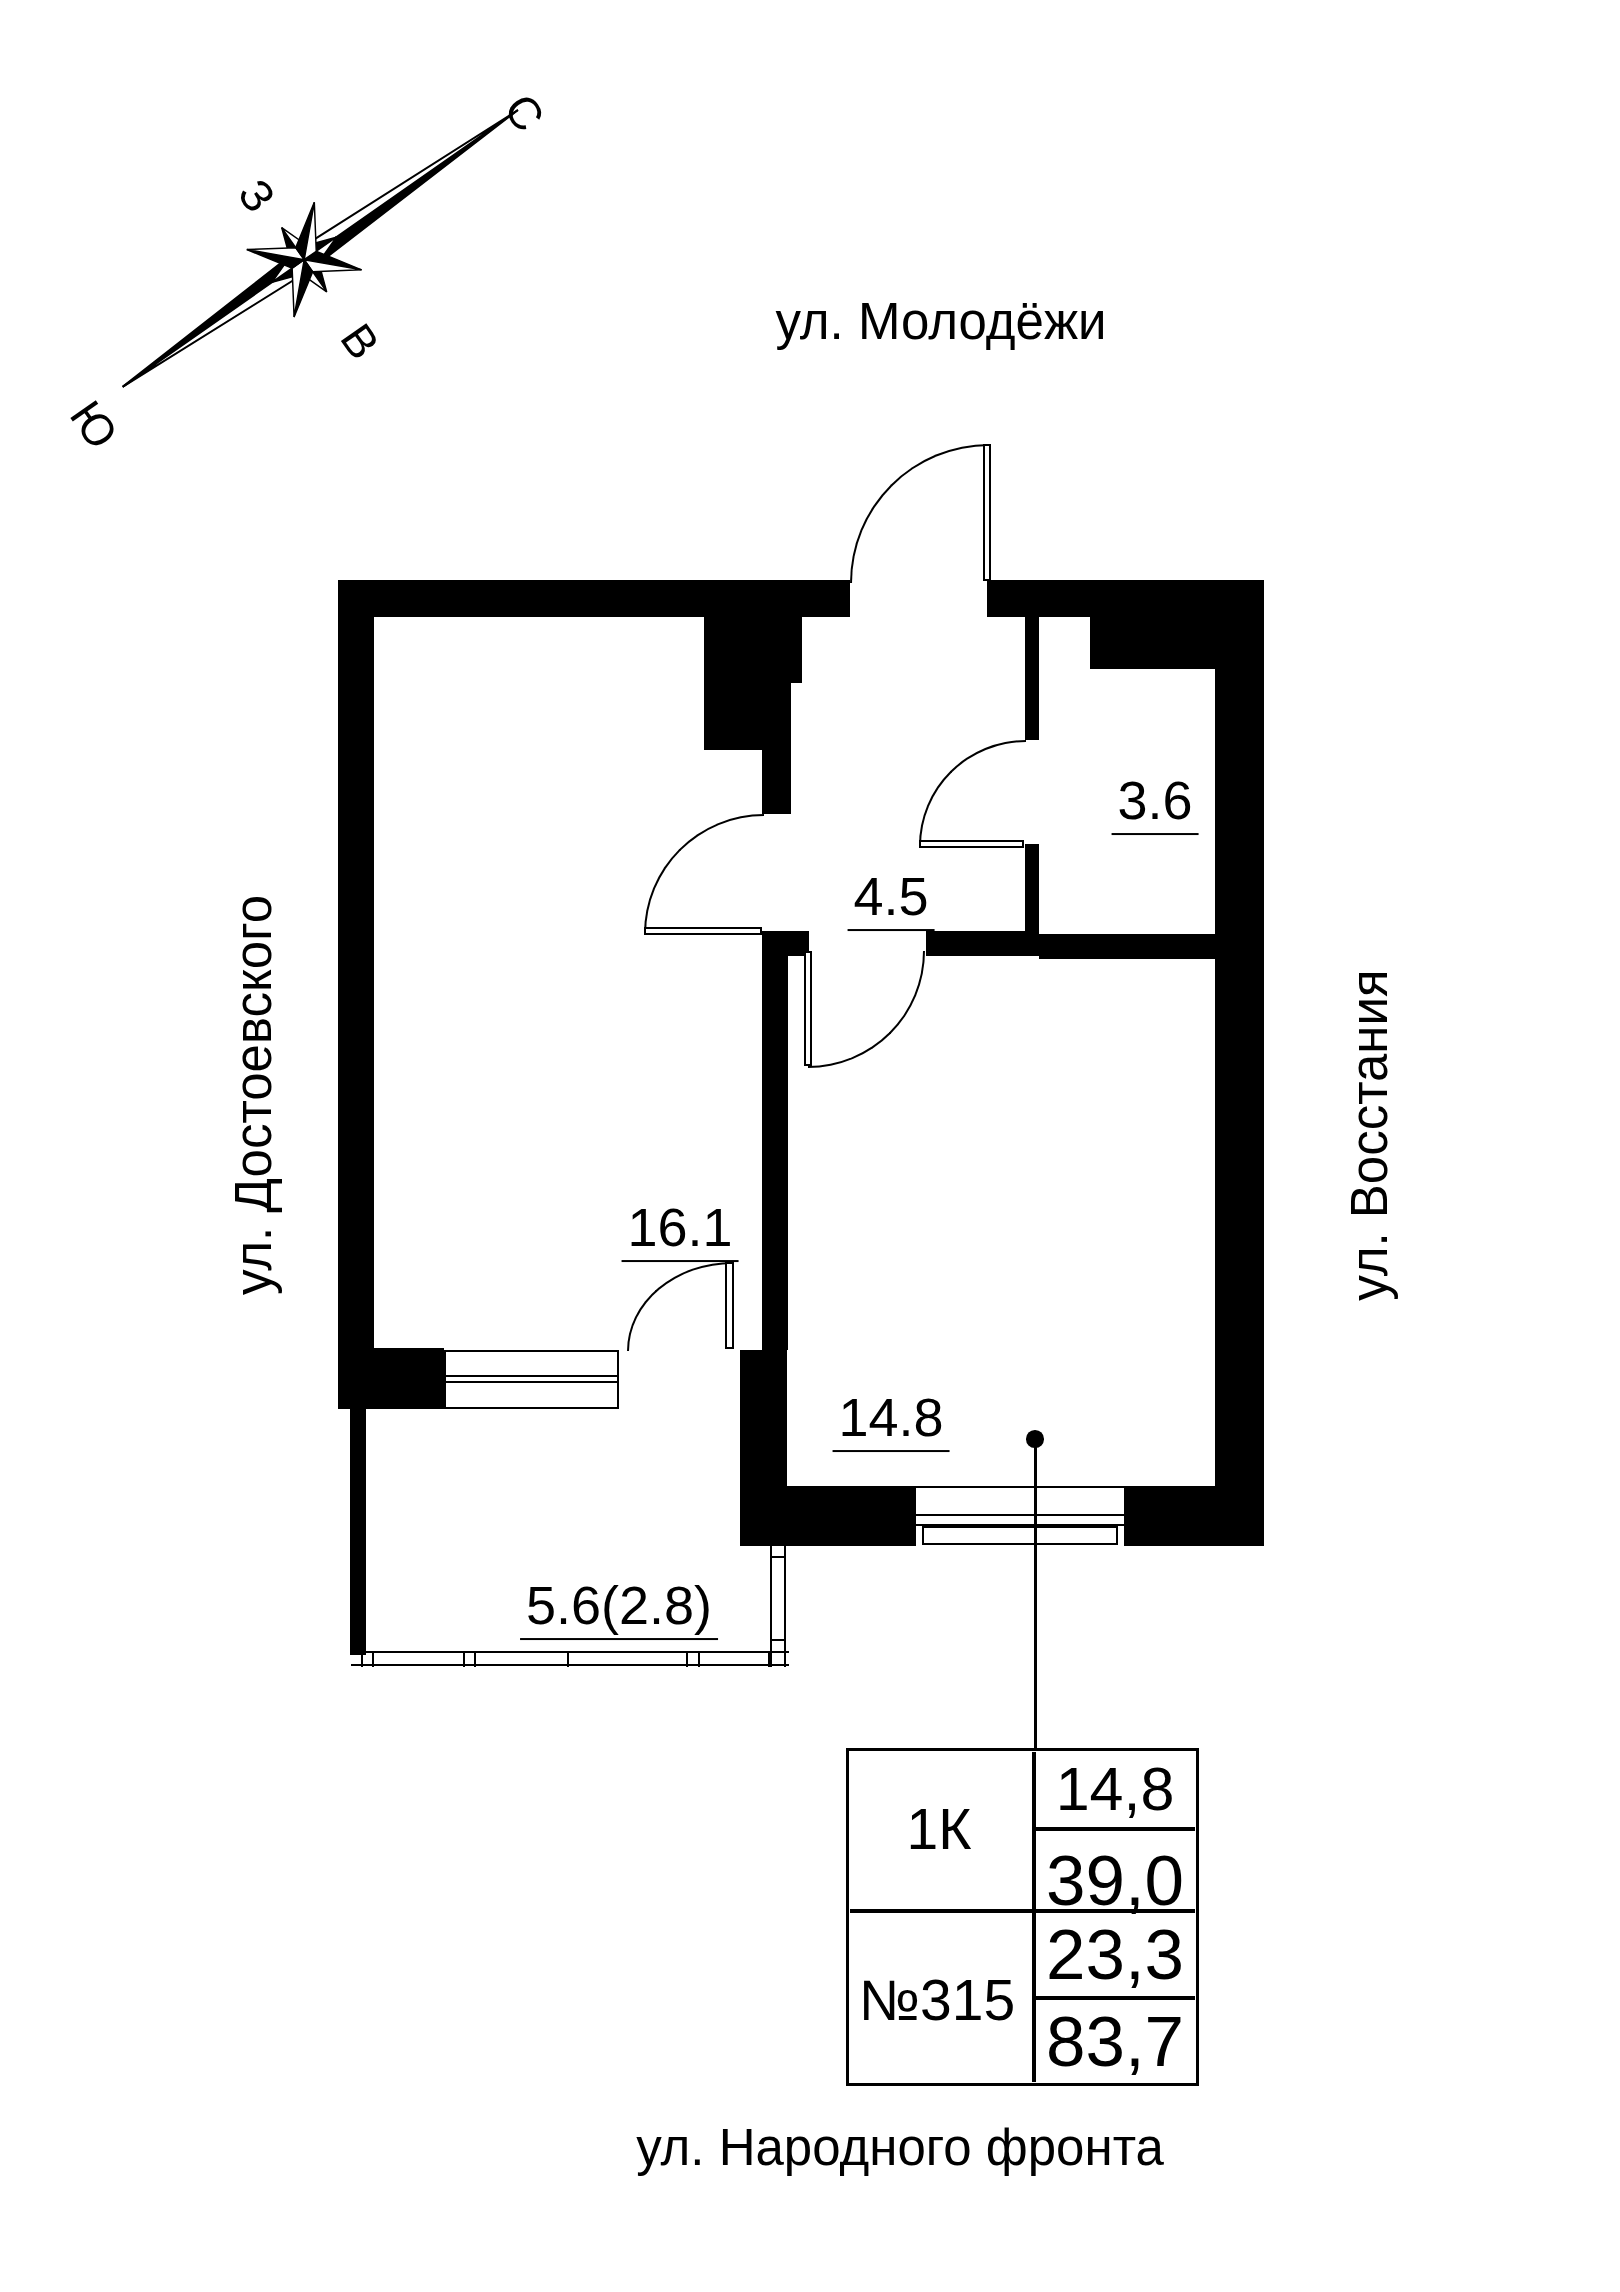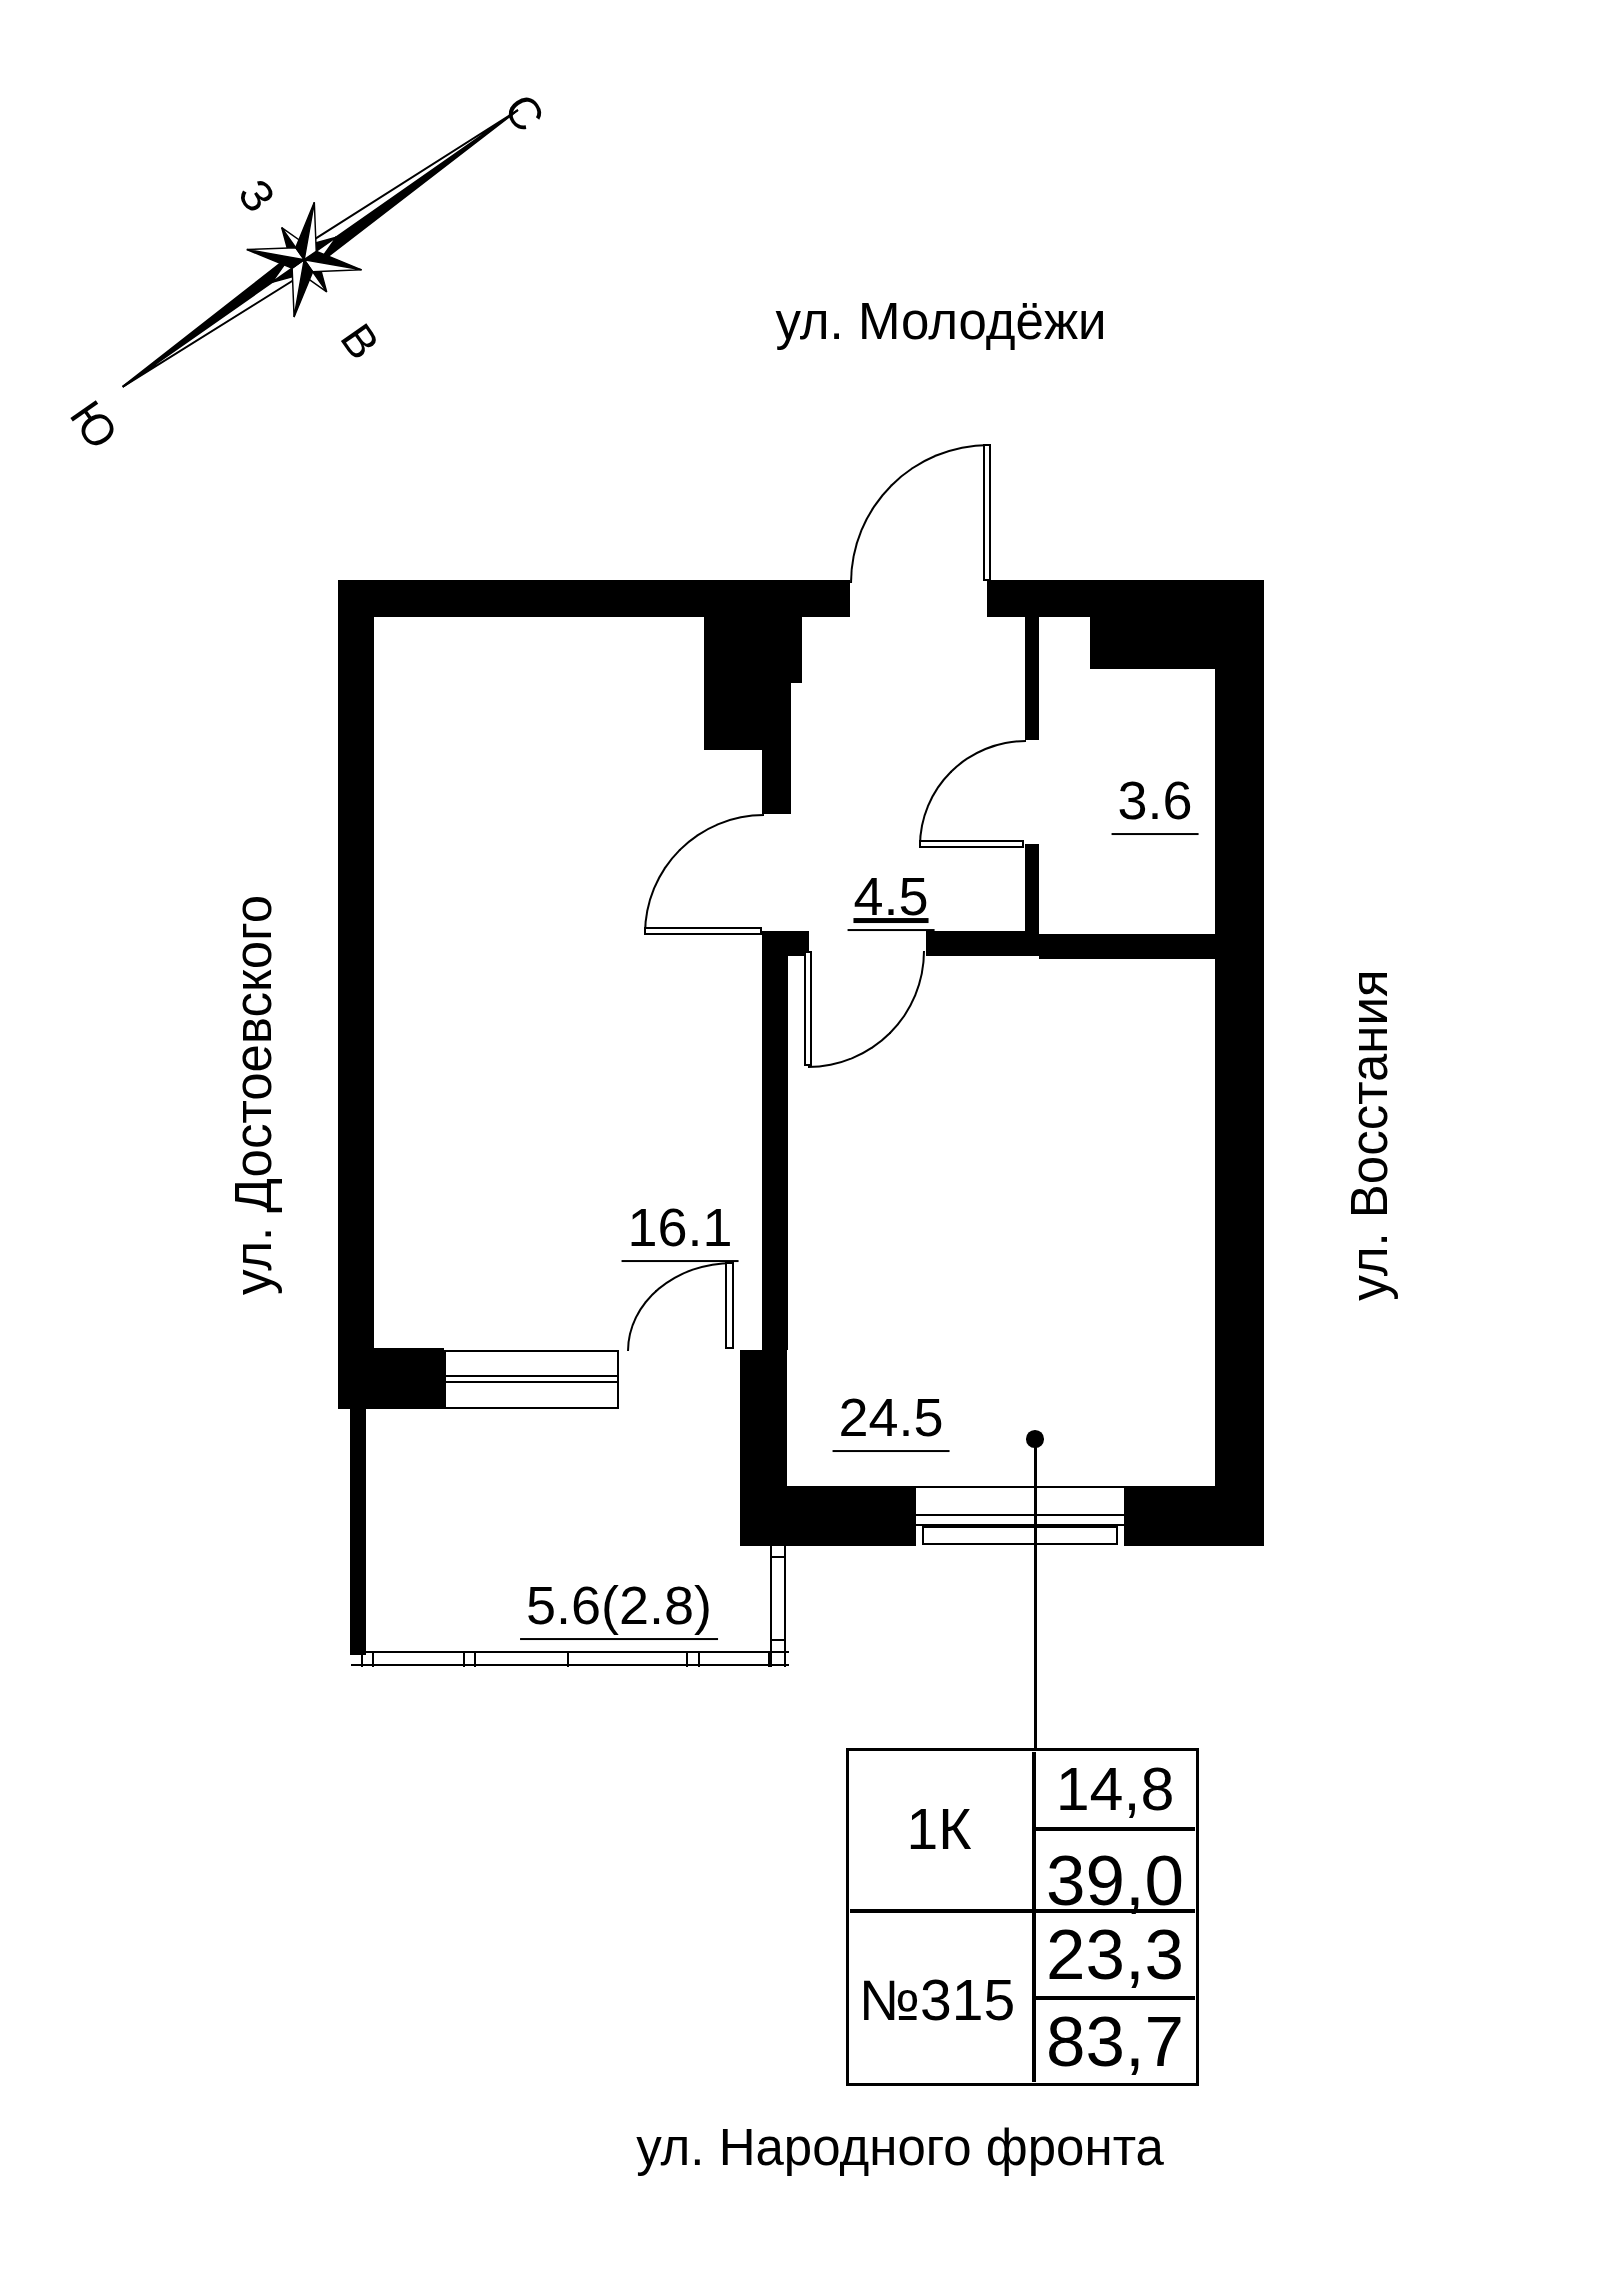--- a/index.html
+++ b/index.html
@@ -118,23 +118,23 @@
   <div class="line" style="left:463px;top:1651px;width:2px;height:15.7px;"></div>
   <div class="line" style="left:474px;top:1651px;width:2px;height:15.7px;"></div>
   <div class="line" style="left:567px;top:1651px;width:2px;height:15.7px;"></div>
   <div class="line" style="left:686px;top:1651px;width:2px;height:15.7px;"></div>
   <div class="line" style="left:698px;top:1651px;width:2px;height:15.7px;"></div>
   <div class="line" style="left:768px;top:1651px;width:2px;height:15.7px;"></div>
   <div class="line" style="left:770px;top:1556px;width:15.7px;height:2px;"></div>
   <div class="line" style="left:770px;top:1639px;width:15.7px;height:2px;"></div>
 
   <div class="area-label" style="left:680px;top:1231px;">16.1</div>
-  <div class="area-label" style="left:891px;top:900px;text-decoration:underline;">4.5</div>
+  <div class="area-label" style="left:891px;top:900px;">4.5</div>
   <div class="area-label" style="left:1155px;top:804px;">3.6</div>
-  <div class="area-label" style="left:891px;top:1421px;">24.5</div>
+  <div class="area-label" style="left:891px;top:1421px;">14.8</div>
   <div class="area-label" style="left:619px;top:1609px;">5.6(2.8)</div>
 
   <div class="dot" style="left:1026px;top:1430px;width:17.6px;height:17.6px;"></div>
   <div class="line" style="left:1034px;top:1439px;width:2.9px;height:309px;"></div>
 
   <div style="position:absolute;left:846px;top:1748px;width:353px;height:338px;border:3.9px solid #000;box-sizing:border-box;"></div>
   <div class="line" style="left:1032px;top:1752px;width:3.9px;height:330px;"></div>
   <div class="line" style="left:850px;top:1909px;width:345px;height:3.9px;"></div>
   <div class="line" style="left:1036px;top:1827px;width:159px;height:3.9px;"></div>
   <div class="line" style="left:1036px;top:1996px;width:159px;height:3.9px;"></div>

